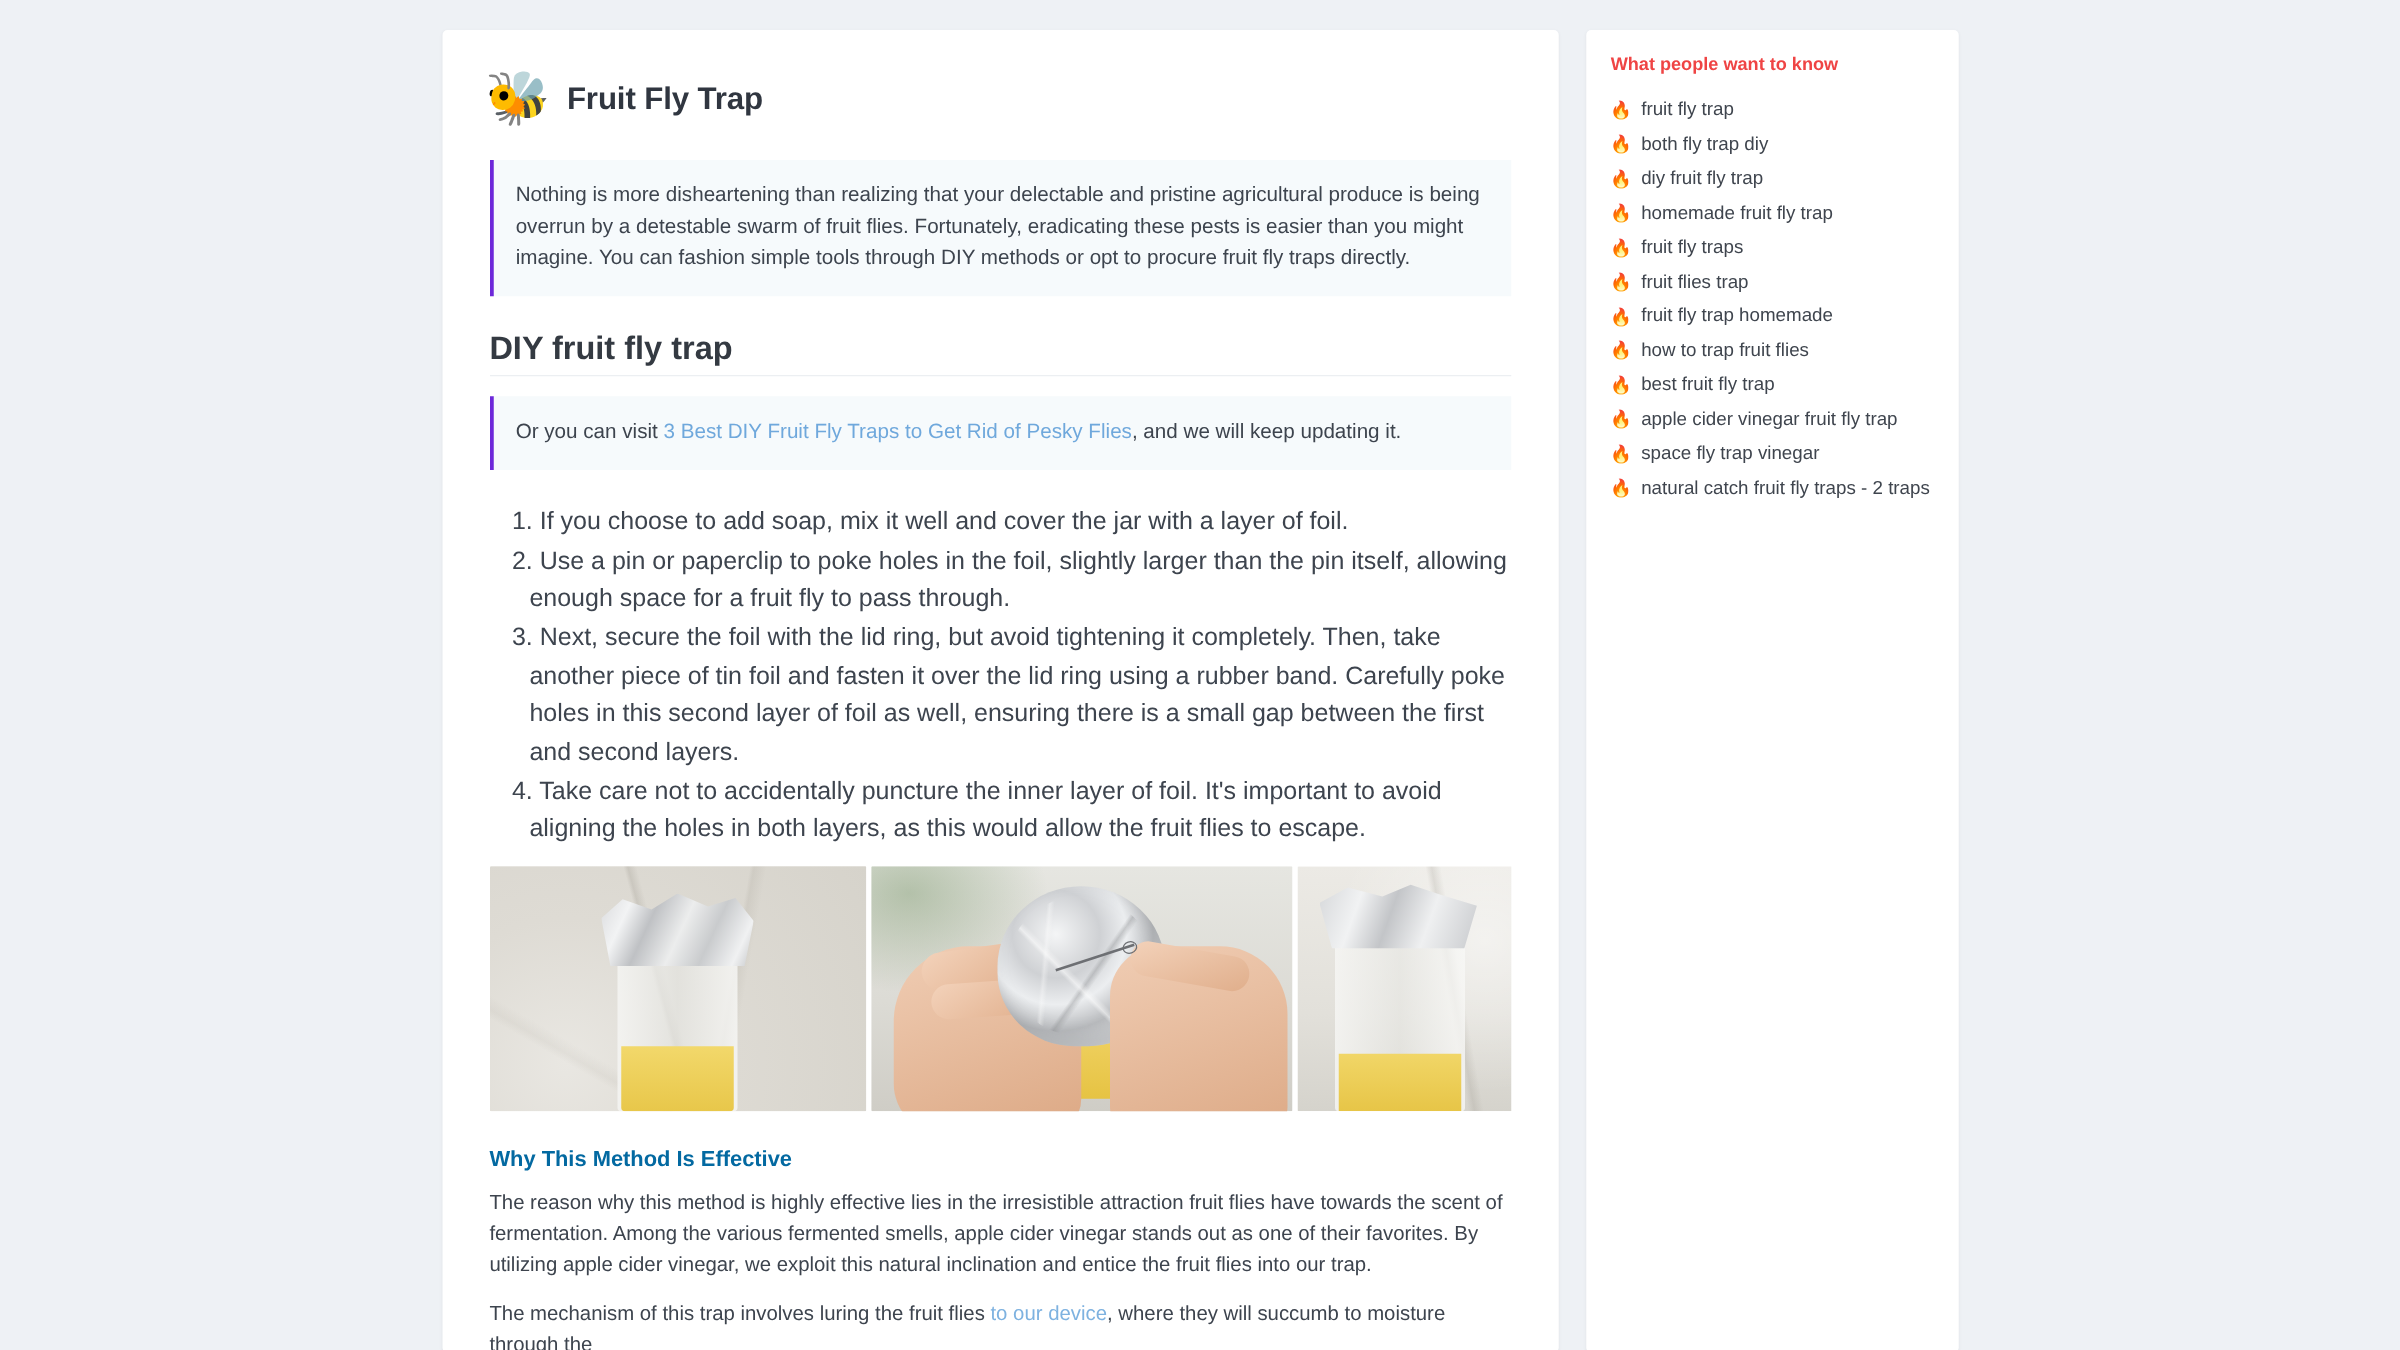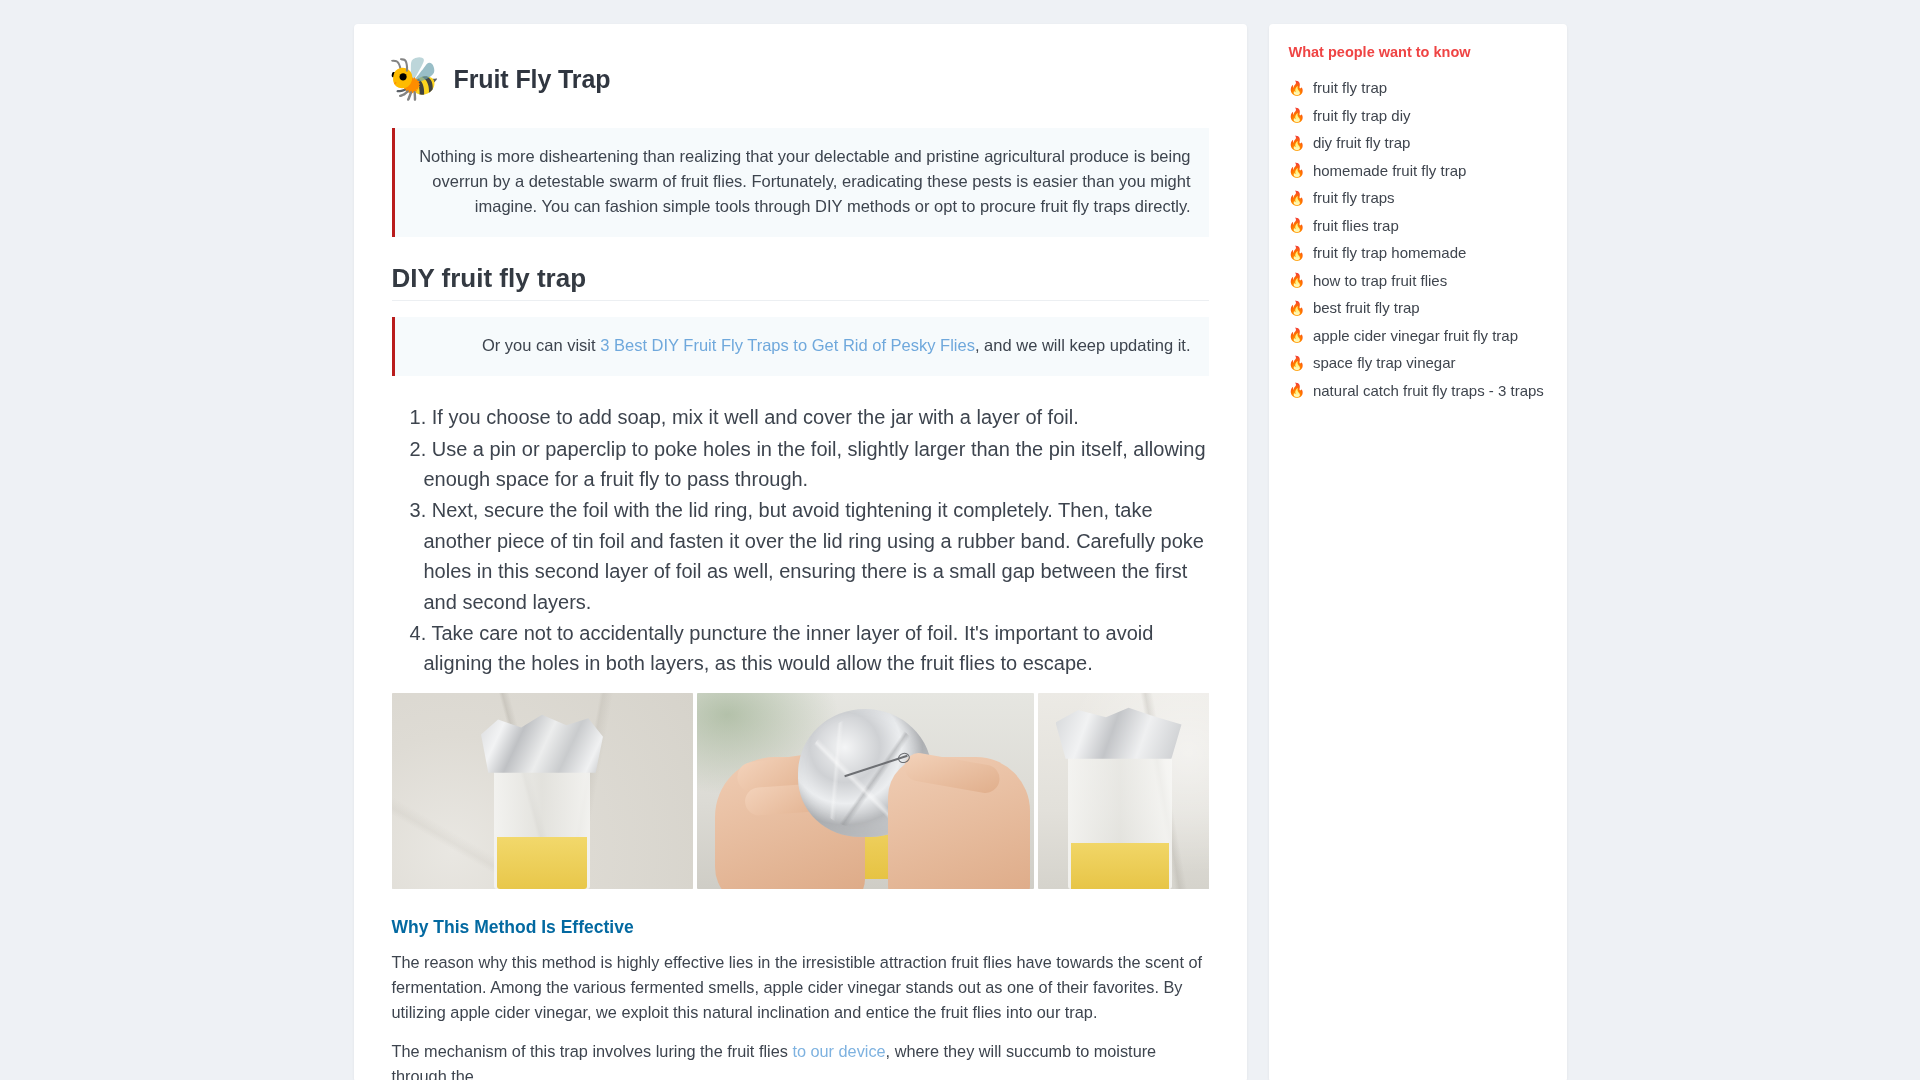--- a/index.html
+++ b/index.html
@@ -41,24 +41,23 @@
     display: flex; align-items: center; justify-content: center;
   }
   .doc-title {
     font-size: 25px;
     font-weight: bold;
     color: #303640;
     letter-spacing: -0.1px;
   }
   .callout {
     background: #f6fafc;
-    border-left: 3px solid #b91c1c;
+    border-left: 3px solid #6d28d9;
     padding: 16px 18px 18px 18px;
     margin-bottom: 26px;
-    text-align: right;
   }
   .callout p {
     margin: 0;
     font-size: 16.5px;
     line-height: 1.52;
     color: #3d444e;
   }
   .callout.single p { font-size: 16.5px; }
   .h1 {
     font-size: 26px;
@@ -373,21 +372,21 @@
 
   <div class="side-card">
     <div class="side-title">What people want to know</div>
 
     <div class="q-item">
       <span class="fire">🔥</span>
       <span class="qtext">fruit fly trap</span>
     </div>
     <div class="q-item">
       <span class="fire">🔥</span>
-      <span class="qtext">fruit fly trap diy</span>
+      <span class="qtext">both fly trap diy</span>
     </div>
     <div class="q-item">
       <span class="fire">🔥</span>
       <span class="qtext">diy fruit fly trap</span>
     </div>
     <div class="q-item">
       <span class="fire">🔥</span>
       <span class="qtext">homemade fruit fly trap</span>
     </div>
     <div class="q-item">
@@ -413,17 +412,17 @@
     <div class="q-item">
       <span class="fire">🔥</span>
       <span class="qtext">apple cider vinegar fruit fly trap</span>
     </div>
     <div class="q-item">
       <span class="fire">🔥</span>
       <span class="qtext">space fly trap vinegar</span>
     </div>
     <div class="q-item">
       <span class="fire">🔥</span>
-      <span class="qtext">natural catch fruit fly traps - 3 traps</span>
+      <span class="qtext">natural catch fruit fly traps - 2 traps</span>
     </div>
   </div>
 
 </div>
 
 </body></html>

